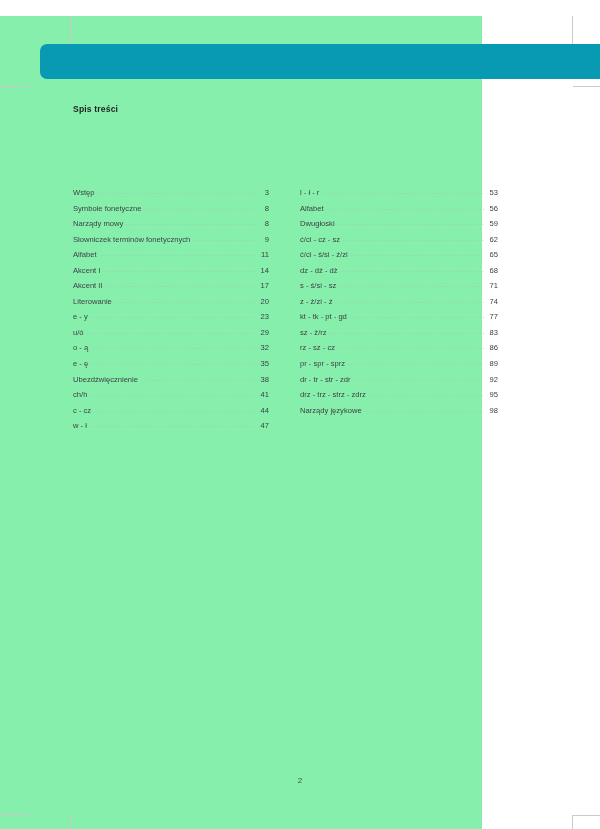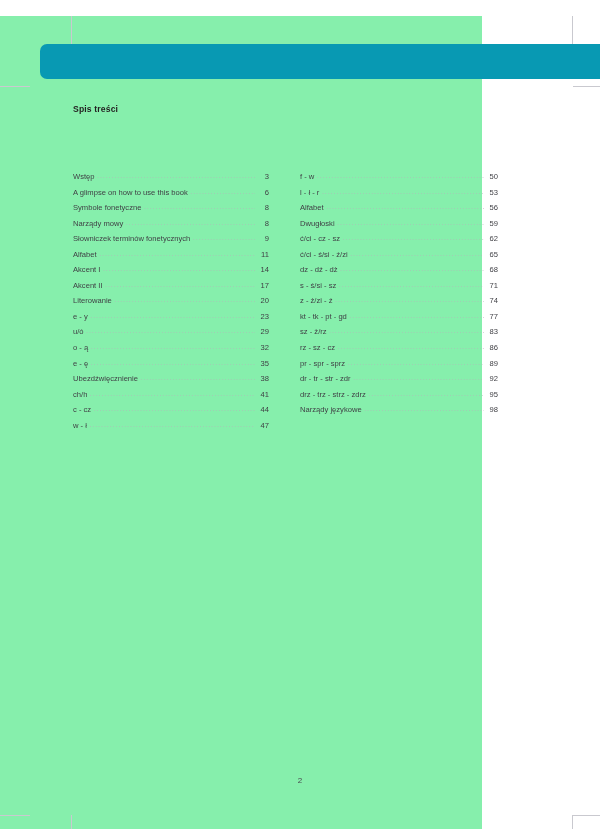--- a/index.html
+++ b/index.html
@@ -73,20 +73,21 @@
     display: flex;
     align-items: baseline;
     height: 15.55px;
     font-size: 7.6px;
     color: #3f3f44;
     white-space: nowrap;
   }
   .toc-label {
     flex: 0 0 auto;
     padding-right: 2.5px;
+    margin-top: 16px;
   }
   .toc-leader {
     flex: 1 1 auto;
     overflow: hidden;
     position: relative;
     height: 7px;
   }
   .toc-leader::before {
     content: "............................................................................"
              "............................................................................";
@@ -136,25 +137,20 @@
   <div id="toc-title">Spis treści</div>
 
   <div id="toc-columns">
     <div class="toc-col" id="toc-col-left">
         <div class="toc-entry">
           <span class="toc-label">Wstęp</span>
           <span class="toc-leader"></span>
           <span class="toc-page">3</span>
         </div>
         <div class="toc-entry">
-          <span class="toc-label">A glimpse on how to use this book</span>
-          <span class="toc-leader"></span>
-          <span class="toc-page">6</span>
-        </div>
-        <div class="toc-entry">
           <span class="toc-label">Symbole fonetyczne</span>
           <span class="toc-leader"></span>
           <span class="toc-page">8</span>
         </div>
         <div class="toc-entry">
           <span class="toc-label">Narządy mowy</span>
           <span class="toc-leader"></span>
           <span class="toc-page">8</span>
         </div>
         <div class="toc-entry">
@@ -218,25 +214,20 @@
           <span class="toc-page">44</span>
         </div>
         <div class="toc-entry">
           <span class="toc-label">w - ł</span>
           <span class="toc-leader"></span>
           <span class="toc-page">47</span>
         </div>
       </div>
     <div class="toc-col" id="toc-col-right">
         <div class="toc-entry">
-          <span class="toc-label">f - w</span>
-          <span class="toc-leader"></span>
-          <span class="toc-page">50</span>
-        </div>
-        <div class="toc-entry">
           <span class="toc-label">l - ł - r</span>
           <span class="toc-leader"></span>
           <span class="toc-page">53</span>
         </div>
         <div class="toc-entry">
           <span class="toc-label">Alfabet</span>
           <span class="toc-leader"></span>
           <span class="toc-page">56</span>
         </div>
         <div class="toc-entry">

